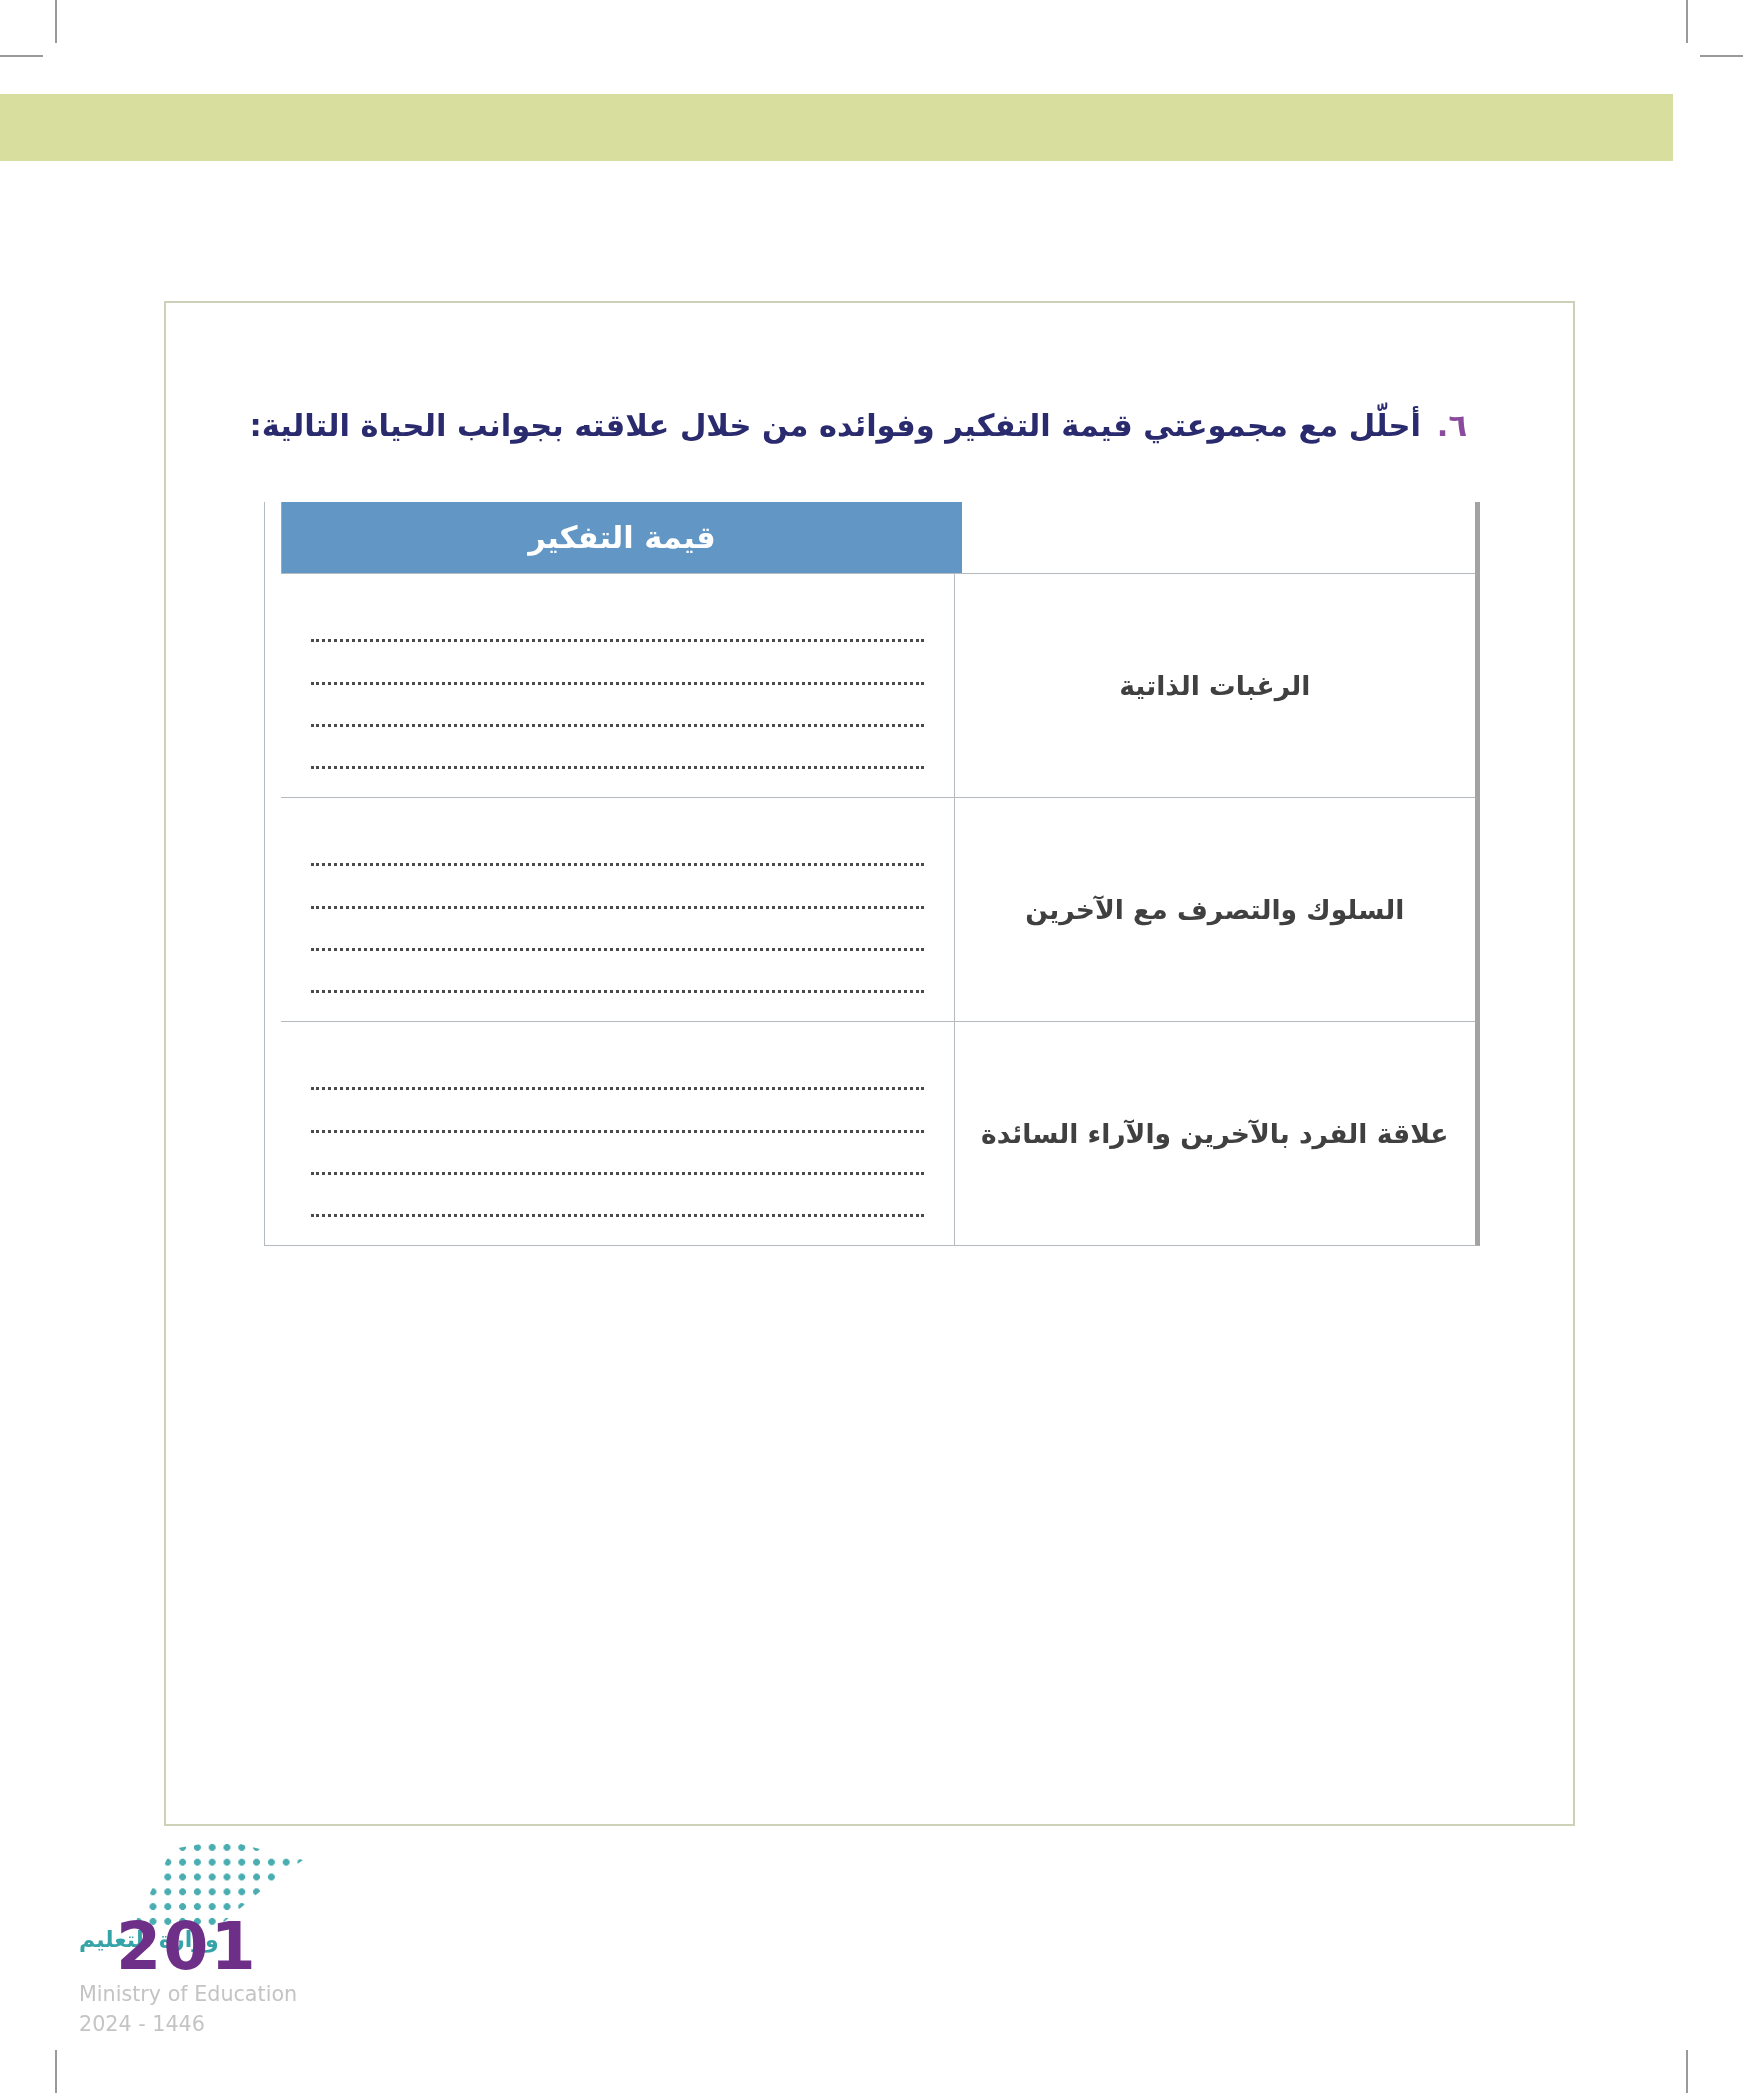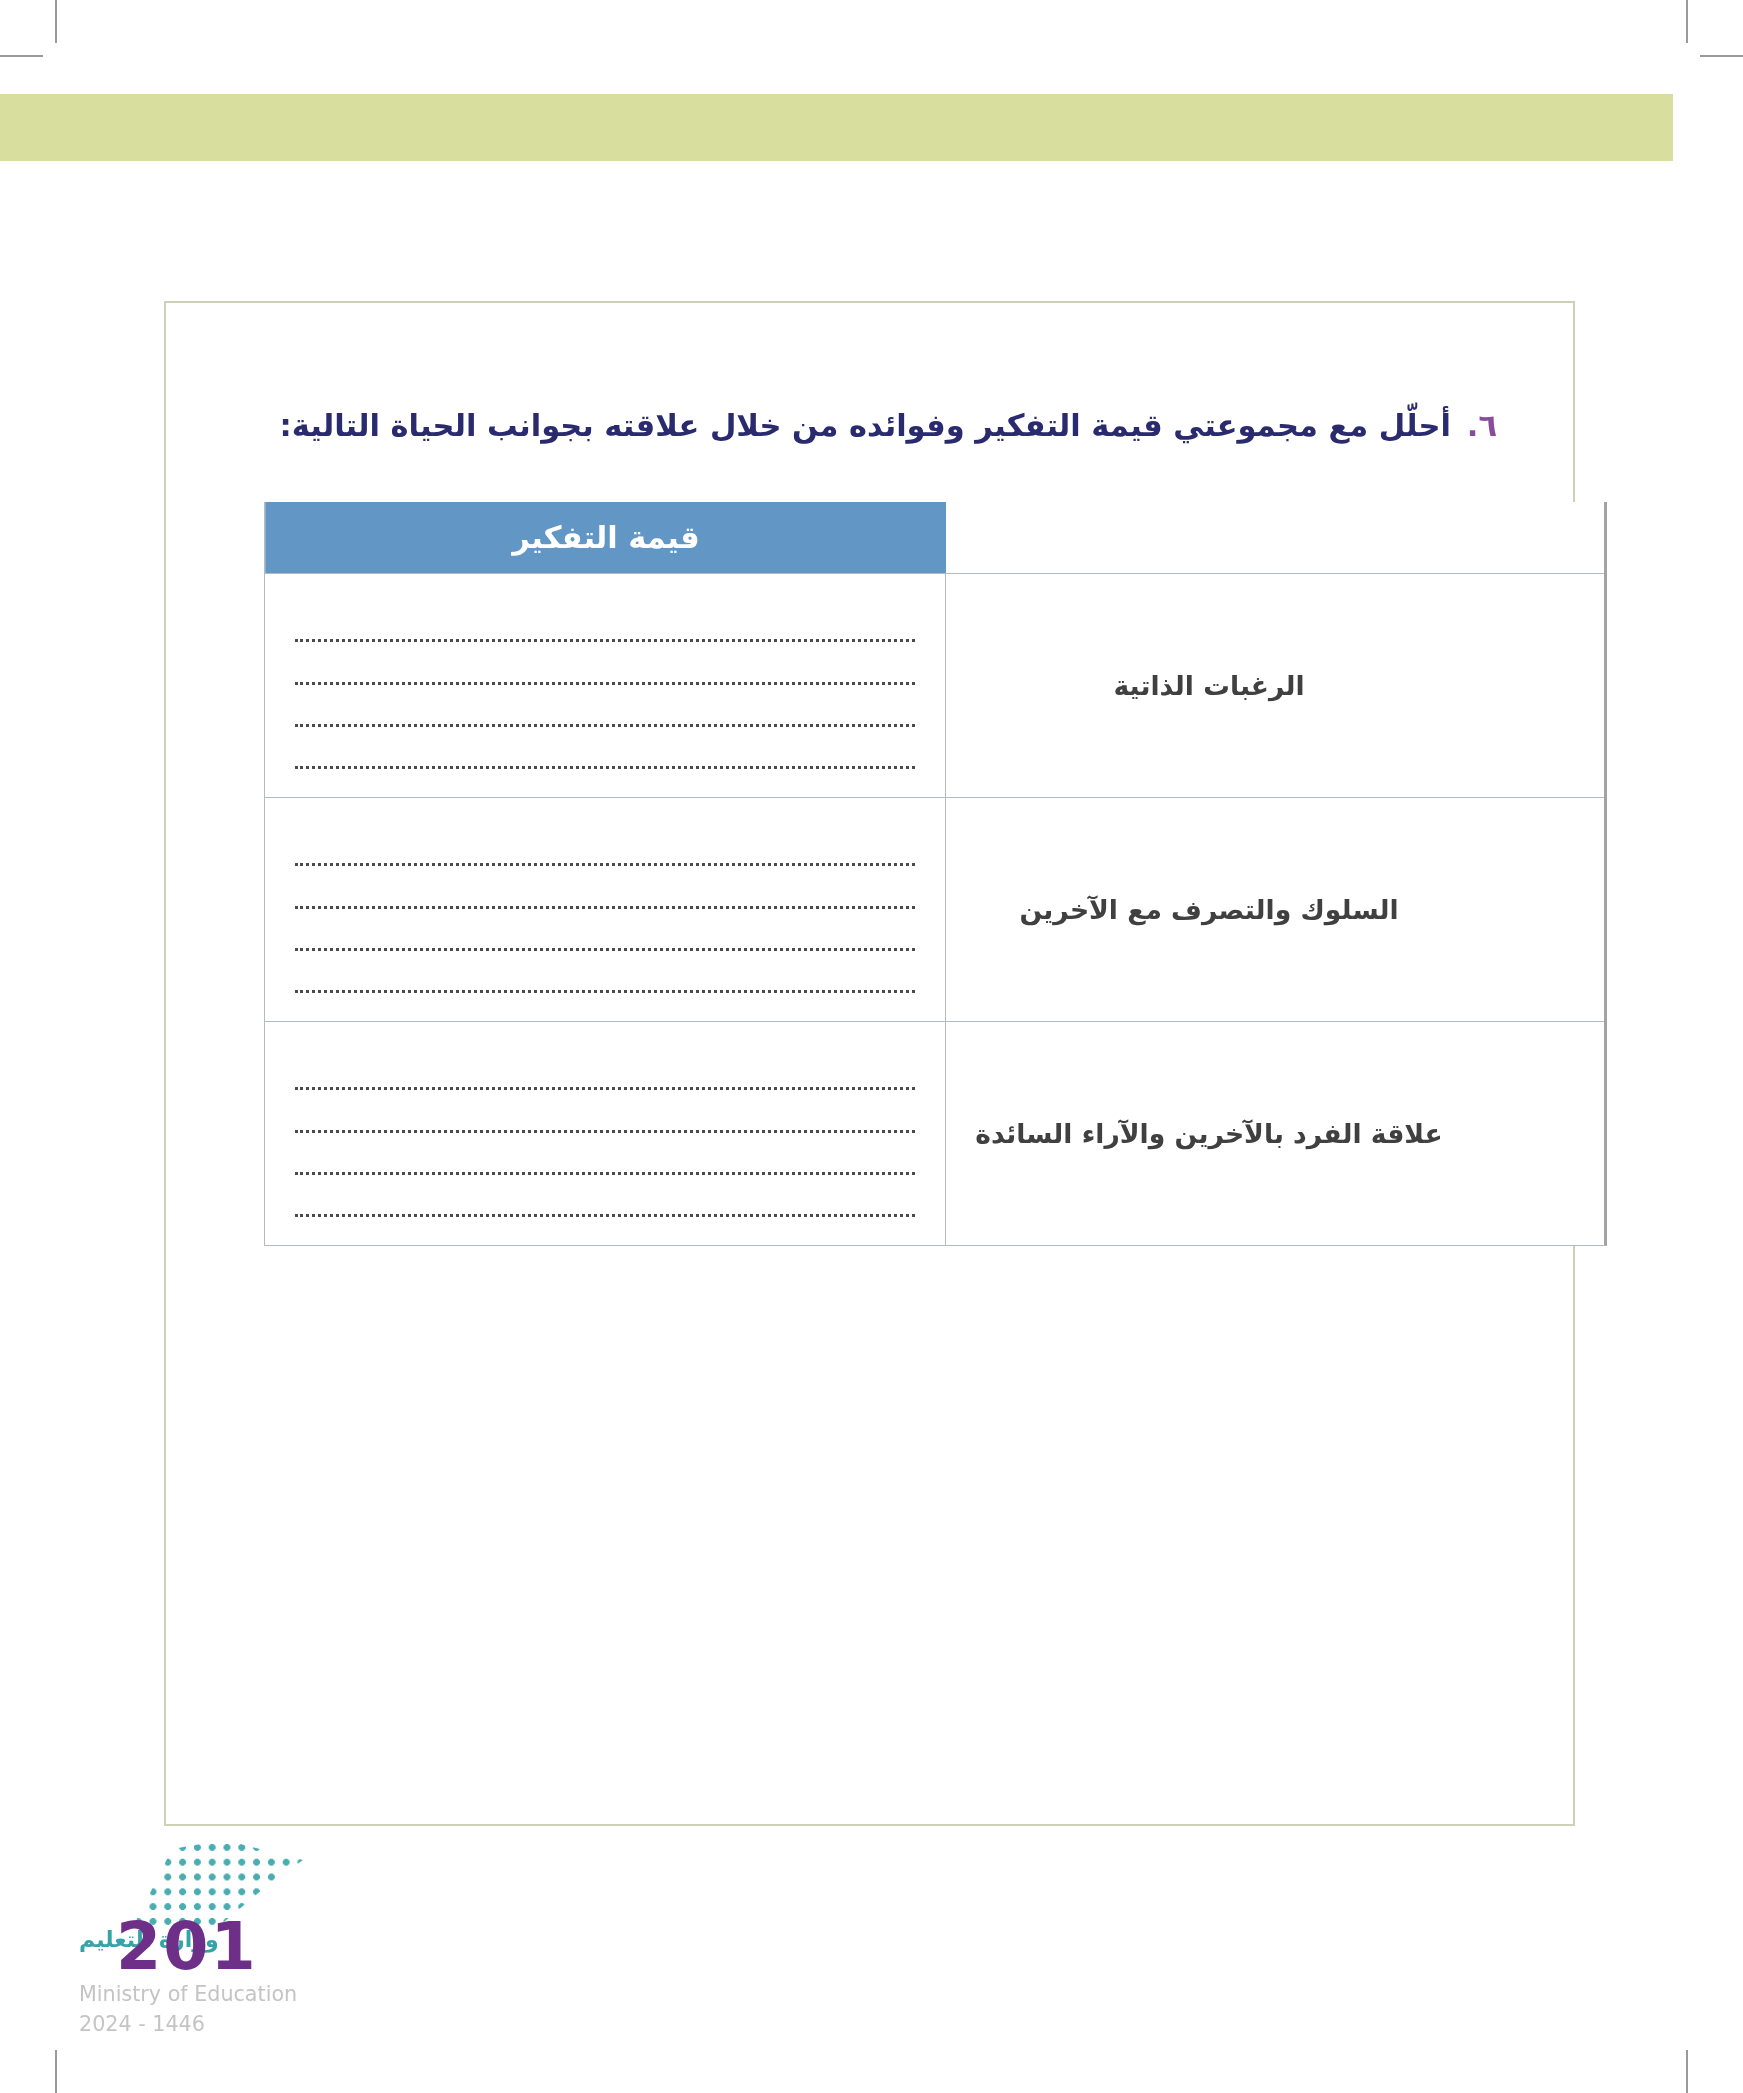--- a/index.html
+++ b/index.html
@@ -26,36 +26,37 @@
   
   .content-box {
     position:absolute; left:164px; top:301px;
     width:1411px; height:1525px;
     background:#ffffff;
     border:2px solid #ccd2b8;
   }
 
   
   .question {
-    position:absolute; top:102px; right:76px; left:59px;
+    position:absolute; top:102px; right:106px; left:59px;
     direction:rtl; text-align:right;
     font-size:30.5px; font-weight:bold;
     color:#2a2a6e;
     line-height:1.4;
   }
   .qnum { color:#8a4a9e; margin-left:15.8px; }
 
   
   .qtable {
     position:absolute; left:98px; top:199px;
-    width:1343px;
+    width:1216px;
     border-left:1px solid #b5bac0;
-    border-right:3px solid #a3a3a3;
+    border-right:5px solid #a3a3a3;
     border-bottom:1px solid #b5bac0;
     background:#fff;
+    padding-left:16px;
   }
   .thead { display:flex; height:71px; }
   .th {
     background:#6296c5; color:#ffffff;
     font-size:30.5px; font-weight:bold;
     display:flex; align-items:center; justify-content:center;
     direction:rtl;
   }
   .th-left  { width:681px; border-left:1px solid #89add3; }
   .th-right { width:526px; }

